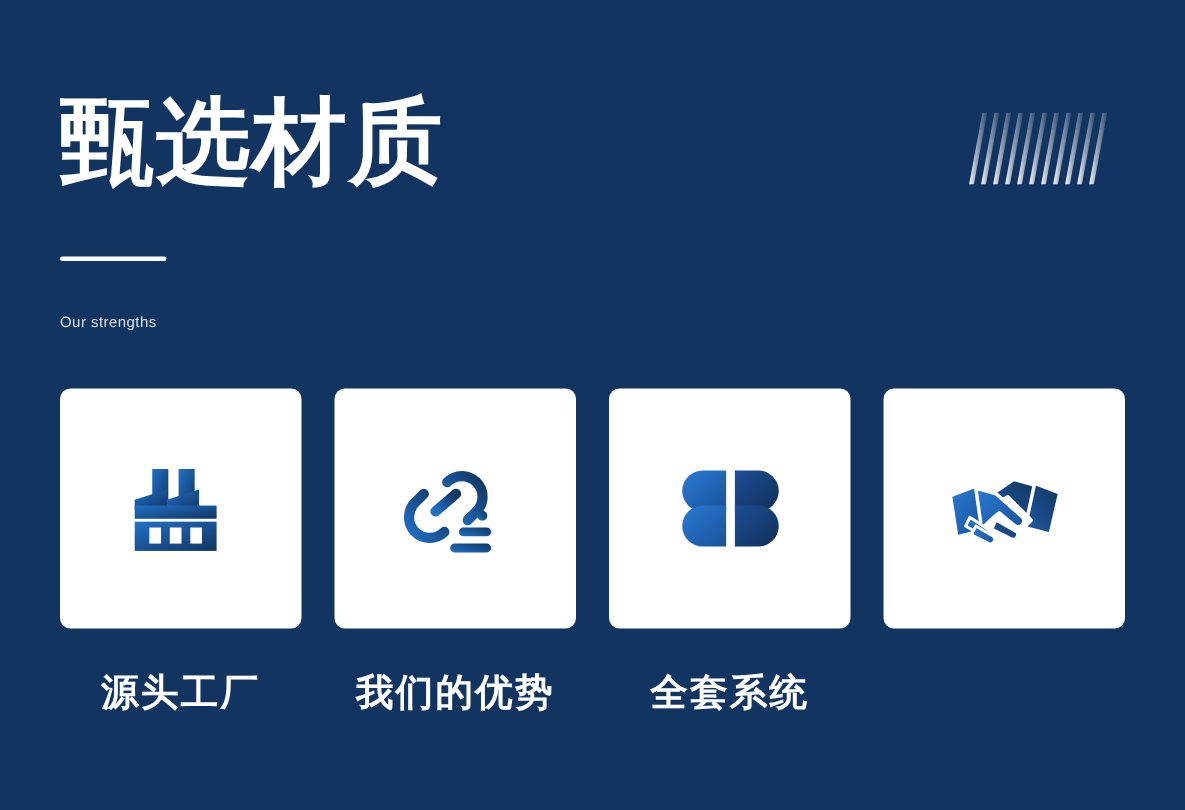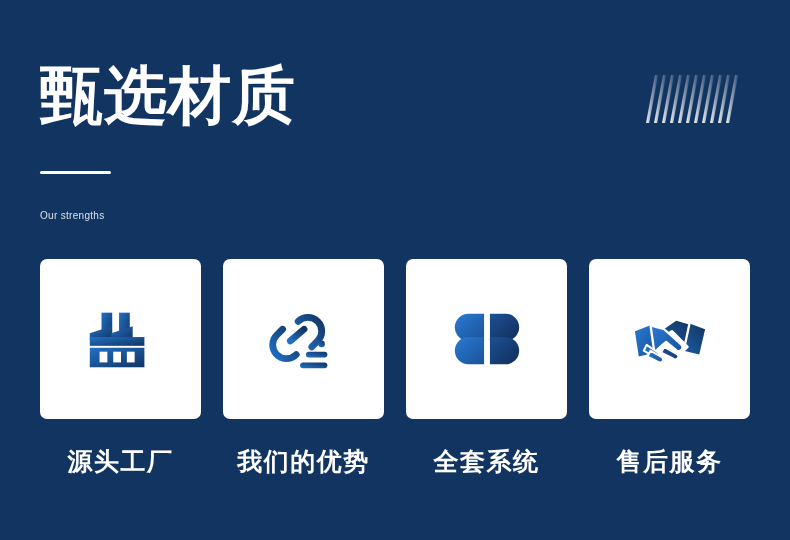--- a/index.html
+++ b/index.html
@@ -209,17 +209,16 @@
 
           <path d="M60 24 L46 20 L30 31 A3.5 3.5 0 0 0 33 37 L42 32 L58 48 L54 52 Z" fill="url(#gHandR)" stroke="#ffffff" stroke-width="2.4" stroke-linejoin="round"></path>
 
           <path d="M20 26 L34 30 L52 46 A4 4 0 0 1 47 52 L36 43 L30 48 L24 54 Z" fill="url(#gHandL)" stroke="#ffffff" stroke-width="2.4" stroke-linejoin="round"></path>
 
           <path d="M16 46 L28 54 A3 3 0 0 1 25 59 L13 52 Z" fill="url(#gHandL)" stroke="#ffffff" stroke-width="2" stroke-linejoin="round"></path>
           <path d="M20 52 L32 59 A3 3 0 0 1 29 64 L17 58 Z" fill="url(#gHandL)" stroke="#ffffff" stroke-width="2" stroke-linejoin="round"></path>
           <path d="M34 48 L48 56 A3.2 3.2 0 0 1 45 61 L31 54 Z" fill="url(#gHandR)" stroke="#ffffff" stroke-width="2" stroke-linejoin="round"></path>
         </svg>
       </div>
-      <div class="card-label">售后服务</div>
     </div>
 
   </div>
 </div>
 
 </body></html>

